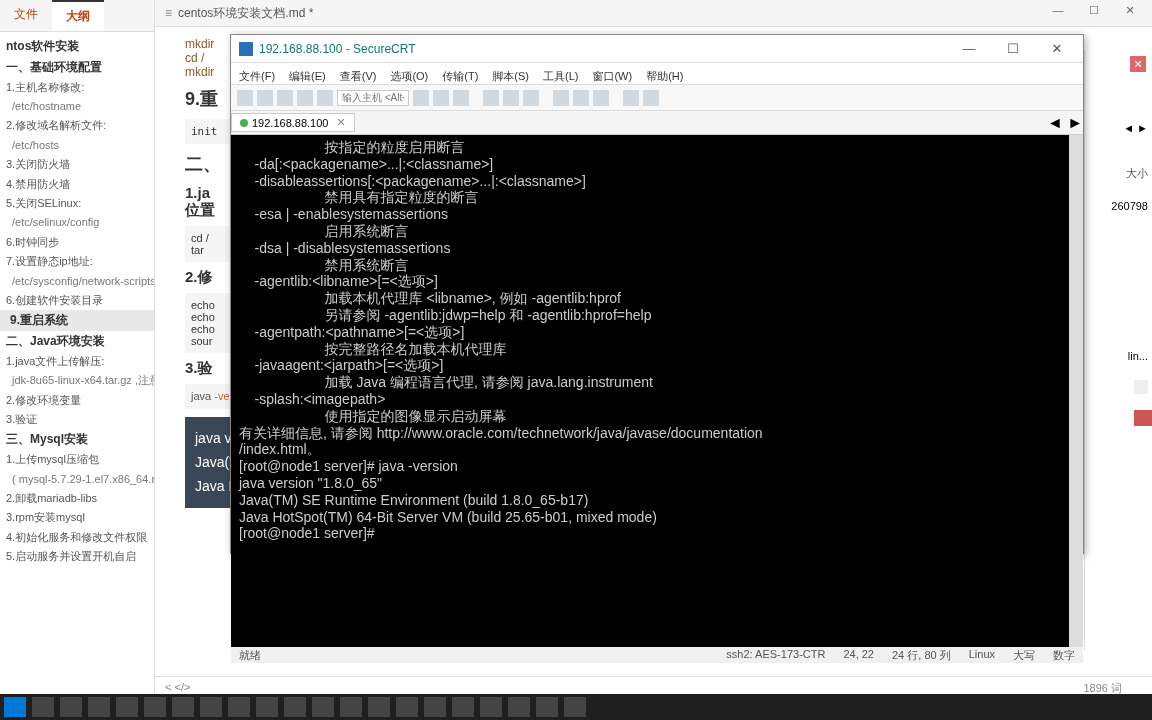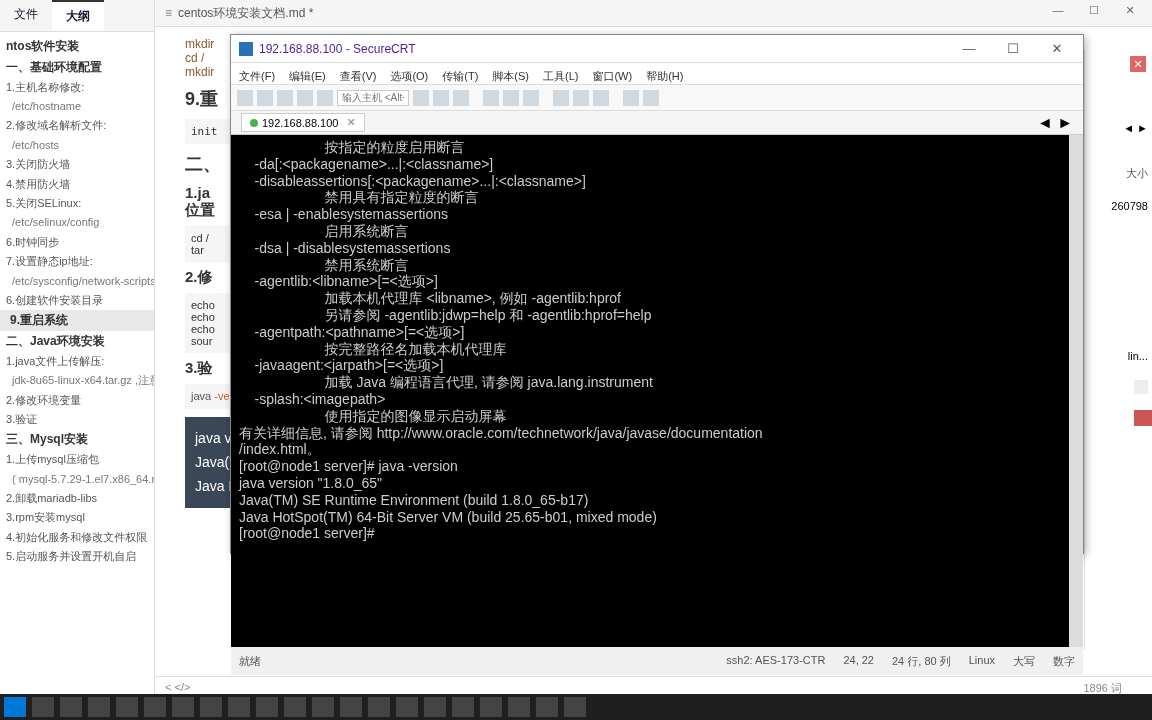--- a/index.html
+++ b/index.html
@@ -1,21 +1,21 @@
 <!DOCTYPE html>
 <html><head>
 <meta charset="utf-8">
 <style>
 * { margin: 0; padding: 0; box-sizing: border-box; font-family: "Microsoft YaHei", sans-serif; }
 body { width: 1152px; height: 720px; background: #f0f0f0; overflow: hidden; position: relative; }
 
 
 .sidebar { position: absolute; left: 0; top: 0; width: 155px; height: 700px; background: #fff; border-right: 1px solid #ddd; }
 .sidebar-tabs { display: flex; background: #f5f5f5; border-bottom: 1px solid #ddd; }
-.sidebar-tab { padding: 6px 14px; font-size: 12px; color: #0f172a; }
+.sidebar-tab { padding: 6px 14px; font-size: 12px; color: #c2410c; }
 .sidebar-tab.active { background: #fff; border-top: 2px solid #333; font-weight: bold; }
 .sidebar-list { padding: 4px 0; font-size: 11px; overflow-y: auto; height: 660px; }
 .sidebar-item { padding: 2px 6px; color: #555; line-height: 1.4; white-space: nowrap; overflow: hidden; }
 .sidebar-item.bold { font-weight: bold; color: #333; font-size: 12px; }
 .sidebar-item.indent { padding-left: 12px; color: #777; }
 
 
 .editor { position: absolute; left: 155px; top: 0; width: 997px; height: 700px; background: #fff; }
 .editor-title { display: flex; align-items: center; padding: 4px 10px; background: #f5f5f5; border-bottom: 1px solid #ddd; }
 .editor-title .icon { margin-right: 6px; color: #888; font-size: 12px; }
@@ -28,35 +28,35 @@
 .editor-body h3 { font-size: 15px; margin: 6px 0; font-weight: bold; }
 .editor-body .snippet { background: #f5f5f5; padding: 6px; font-family: monospace; font-size: 11px; margin: 4px 0; }
 .editor-body .output { background: #3a4756; color: #fff; padding: 10px; font-family: monospace; font-size: 14px; line-height: 1.7; margin-top: 8px; }
 .editor-footer { position: absolute; bottom: 0; left: 0; right: 0; padding: 4px 10px; border-top: 1px solid #ddd; font-size: 11px; color: #888; display: flex; }
 .editor-footer .wc { margin-left: auto; margin-right: 20px; }
 
 
 .term-win { position: absolute; left: 230px; top: 34px; width: 854px; height: 520px; background: #fff; border: 1px solid #888; box-shadow: 2px 2px 8px rgba(0,0,0,0.3); }
 .term-title { height: 28px; background: #fff; display: flex; align-items: center; padding: 0 8px; border-bottom: 1px solid #ddd; }
 .term-title .icon { width: 14px; height: 14px; background: #2a70b8; margin-right: 6px; }
-.term-title span { font-size: 12px; color: #4c1d95; }
+.term-title span { font-size: 12px; color: #0f766e; }
 .term-title .win-btns { margin-left: auto; display: flex; gap: 8px; }
 .term-title .win-btn { width: 36px; height: 22px; text-align: center; font-size: 13px; color: #555; line-height: 22px; }
 .term-menu { height: 22px; display: flex; gap: 14px; padding: 0 8px; align-items: flex-end; font-size: 11px; color: #333; border-bottom: 1px solid #ddd; }
 .term-toolbar { height: 26px; display: flex; align-items: center; padding: 0 6px; gap: 4px; border-bottom: 1px solid #ddd; background: #f8f8f8; }
 .tb-icon { width: 16px; height: 16px; background: #d0d8e0; }
 .tb-input { width: 72px; height: 16px; font-size: 10px; border: 1px solid #ccc; padding: 0 4px; }
-.term-tab-bar { height: 24px; display: flex; align-items: center; padding: 0 10px; background: #f5f5f5; border-bottom: 1px solid #ccc; }
+.term-tab-bar { height: 24px; display: flex; align-items: center; padding: 0 0; background: #f5f5f5; border-bottom: 1px solid #ccc; }
 .term-tab { display: flex; align-items: center; padding: 2px 8px; background: #fff; border: 1px solid #ccc; font-size: 11px; gap: 4px; }
 .term-tab .dot { width: 8px; height: 8px; background: #4CAF50; border-radius: 50%; }
 .term-tab .close { margin-left: 4px; color: #888; }
 .term-tab-arrows { margin-left: auto; display: flex; gap: 2px; }
 .term-body { background: #000; color: #ccc; font-family: "Consolas", monospace; font-size: 14px; padding: 4px 8px; height: 512px; overflow: hidden; line-height: 1.2; white-space: pre; position: relative; }
 .term-scroll { position: absolute; right: 0; top: 0; width: 14px; height: 100%; background: #ddd; }
-.term-status { height: 28px; background: #f0f0f0; display: flex; align-items: center; padding: 0 8px; font-size: 11px; color: #555; gap: 18px; }
+.term-status { height: 16px; background: #f0f0f0; display: flex; align-items: center; padding: 0 8px; font-size: 11px; color: #555; gap: 18px; }
 .term-status .right { margin-left: auto; display: flex; gap: 18px; }
 
 
 .right-panel { position: absolute; right: 0; top: 50px; width: 68px; height: 600px; background: #fff; border-left: 1px solid #ddd; font-size: 11px; }
 .right-panel .close-x { position: absolute; right: 6px; top: 6px; width: 16px; height: 16px; background: #d66; color: #fff; text-align: center; line-height: 16px; font-size: 11px; }
 .right-panel .arrows { position: absolute; top: 72px; right: 4px; display: flex; gap: 2px; }
 .right-panel .txt { position: absolute; top: 116px; right: 4px; font-size: 11px; color: #555; }
 .right-panel .num { position: absolute; top: 150px; right: 4px; font-size: 11px; }
 .right-panel .badge { position: absolute; right: 4px; width: 14px; height: 14px; background: #eee; }
 

